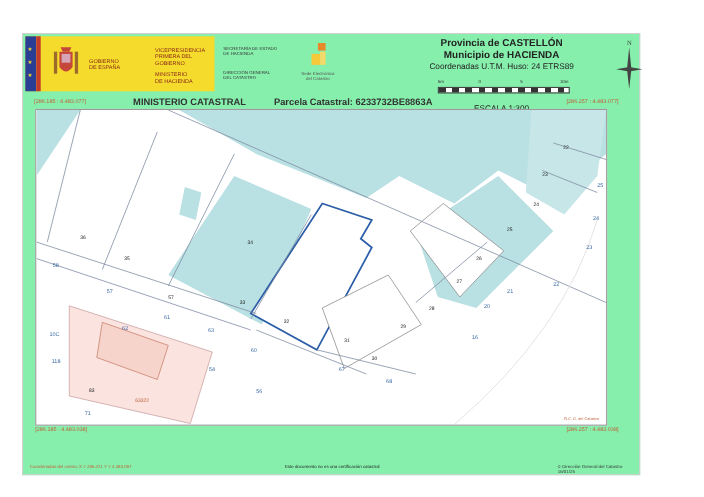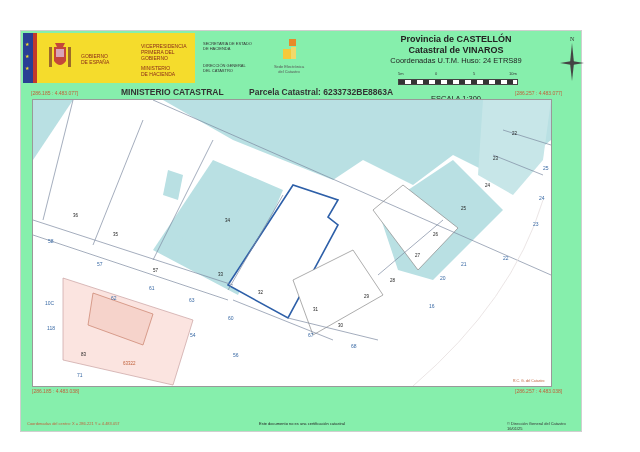--- a/index.html
+++ b/index.html
@@ -81,21 +81,21 @@
       <rect x="0" y="10" width="8" height="10" fill="#f5c93a"></rect>
       <rect x="8" y="8" width="5" height="12" fill="#f2d96a"></rect>
     </svg>
     <div class="sede">
       <div>Sede Electrónica</div>
         <div>del Catastro</div>
     </div>
 
     <div class="title">
       <div class="prov">Provincia de CASTELLÓN</div>
-      <div class="muni">Catastral de VINAROS</div>
+      <div class="muni">Municipio de HACIENDA</div>
       <div class="coord">Coordenadas U.T.M. Huso: 24 ETRS89</div>
       <div class="escala">ESCALA 1:300</div>
     </div>
     <span class="scale-lbl" style="left:377px">5m</span>
     <span class="scale-lbl" style="left:414px">0</span>
     <span class="scale-lbl" style="left:452px">5</span>
     <span class="scale-lbl" style="left:488px">10m</span>
     <div class="scalebar"></div>
 
     <svg class="compass" viewBox="0 0 30 50">

